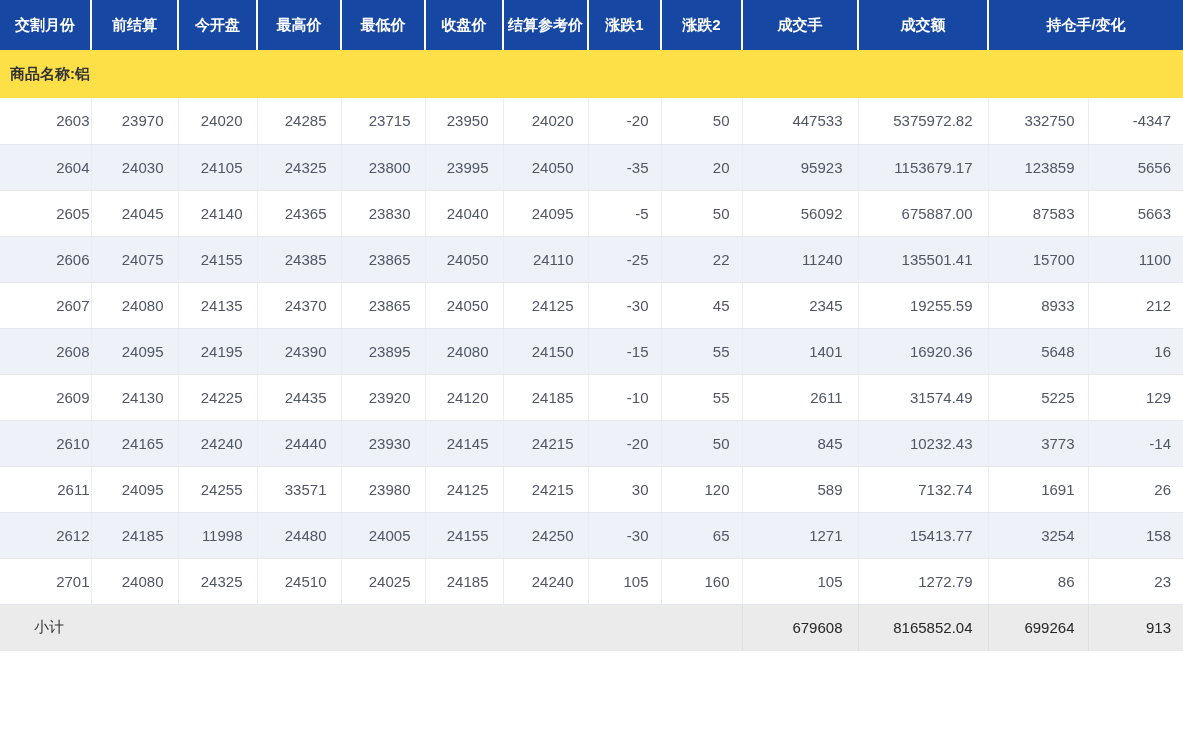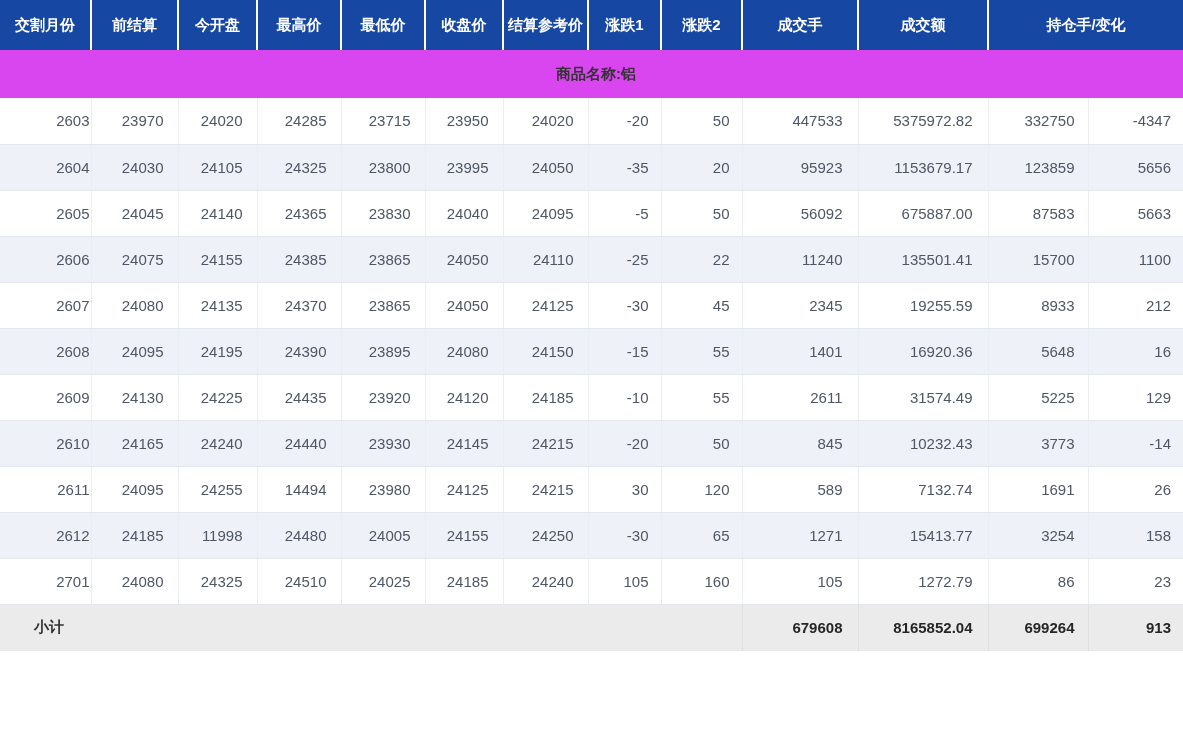--- a/index.html
+++ b/index.html
@@ -13,43 +13,43 @@
   
   thead th {
     background: #1647a3; color: #ffffff; font-weight: bold;
     font-size: 15px; height: 50px; text-align: center;
     vertical-align: middle; border-right: 2px solid #ffffff;
     line-height: 1.55; padding: 0 4px; box-sizing: border-box;
   }
   thead th:last-child { border-right: none; }
   
   tr.product-row td {
-    background: #d946ef; height: 48px; font-size: 15px;
-    font-weight: bold; color: #333333; text-align: center;
+    background: #fde047; height: 48px; font-size: 15px;
+    font-weight: bold; color: #333333; text-align: left;
     padding-left: 10px; box-sizing: border-box;
   }
   
   tr.data-row td {
     height: 46px; font-size: 15px; color: #4f5664;
     text-align: right; border-bottom: 1px solid #e4e7eb;
     border-right: 1px solid #eaedf1; box-sizing: border-box;
     background: #ffffff; white-space: nowrap;
   }
   tr.data-row td:last-child { border-right: none; }
   tr.data-row.alt td { background: #eef2f8; }
   td.col-0 { text-align: center; }
   td.col-1, td.col-2, td.col-3, td.col-4, td.col-5, td.col-6 { padding-right: 14px; }
   td.col-7, td.col-8 { padding-right: 12px; }
   td.col-9, td.col-10 { padding-right: 15px; }
   td.col-11 { padding-right: 13px; }
   td.col-12 { padding-right: 12px; }
   
   tr.subtotal-row td {
     background: #ebebeb; height: 47px; font-size: 15px;
-    font-weight: bold; color: #262626; text-align: right;
+    font-weight: normal; color: #262626; text-align: right;
     border-right: 1px solid #e0e0e0; box-sizing: border-box;
     white-space: nowrap;
   }
   tr.subtotal-row td:last-child { border-right: none; }
   tr.subtotal-row td.subtotal-label {
     text-align: left; padding-left: 34px; color: #333333;
   }
 </style>
 </head>
 <body>
@@ -209,21 +209,21 @@
         <td class="col-8">50</td>
         <td class="col-9">845</td>
         <td class="col-10">10232.43</td>
         <td class="col-11">3773</td>
         <td class="col-12">-14</td>
       </tr>
       <tr class="data-row">
         <td class="col-0">2611</td>
         <td class="col-1">24095</td>
         <td class="col-2">24255</td>
-        <td class="col-3">14494</td>
+        <td class="col-3">33571</td>
         <td class="col-4">23980</td>
         <td class="col-5">24125</td>
         <td class="col-6">24215</td>
         <td class="col-7">30</td>
         <td class="col-8">120</td>
         <td class="col-9">589</td>
         <td class="col-10">7132.74</td>
         <td class="col-11">1691</td>
         <td class="col-12">26</td>
       </tr>

